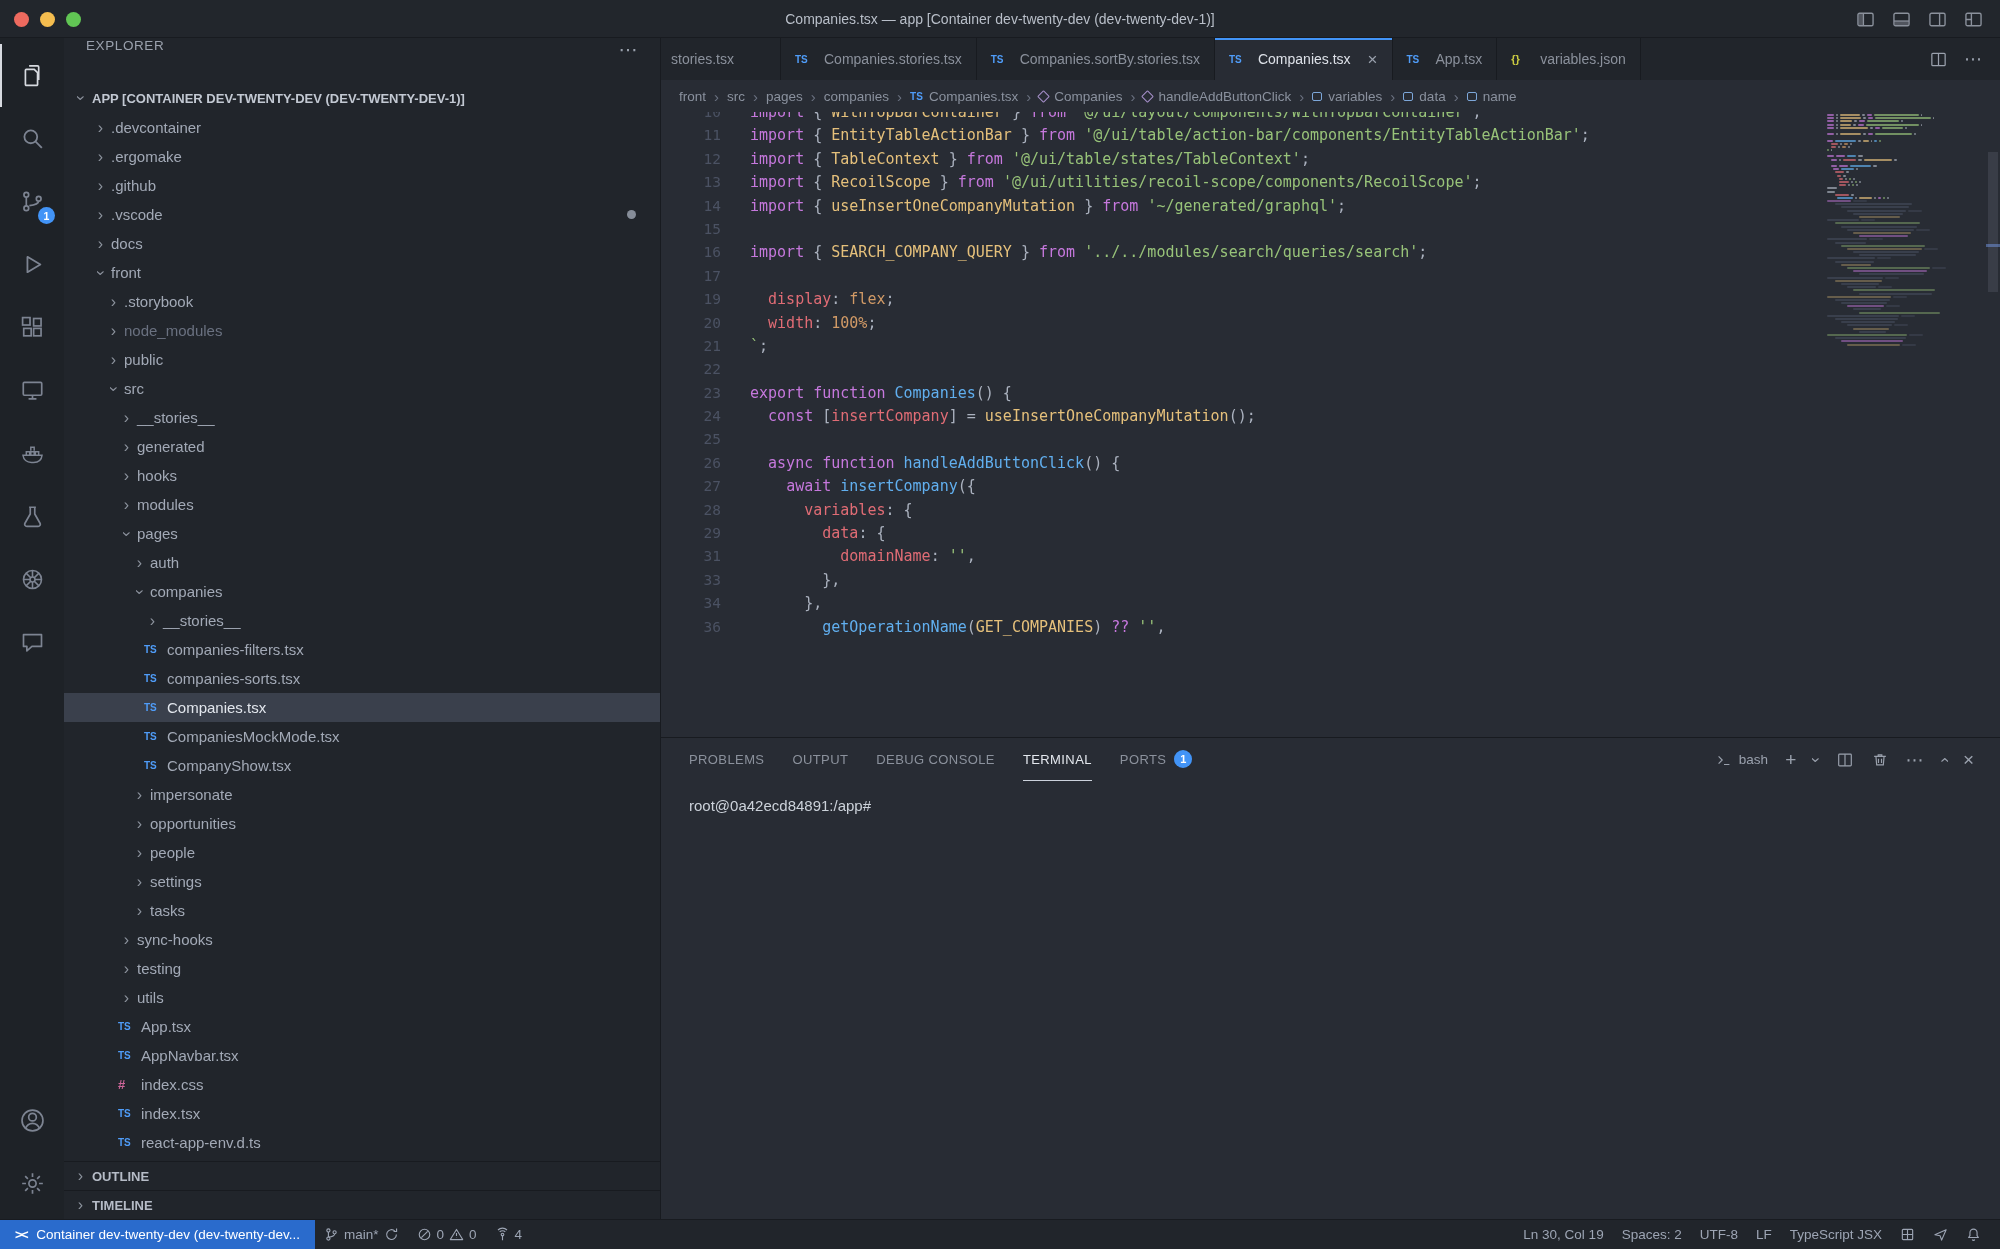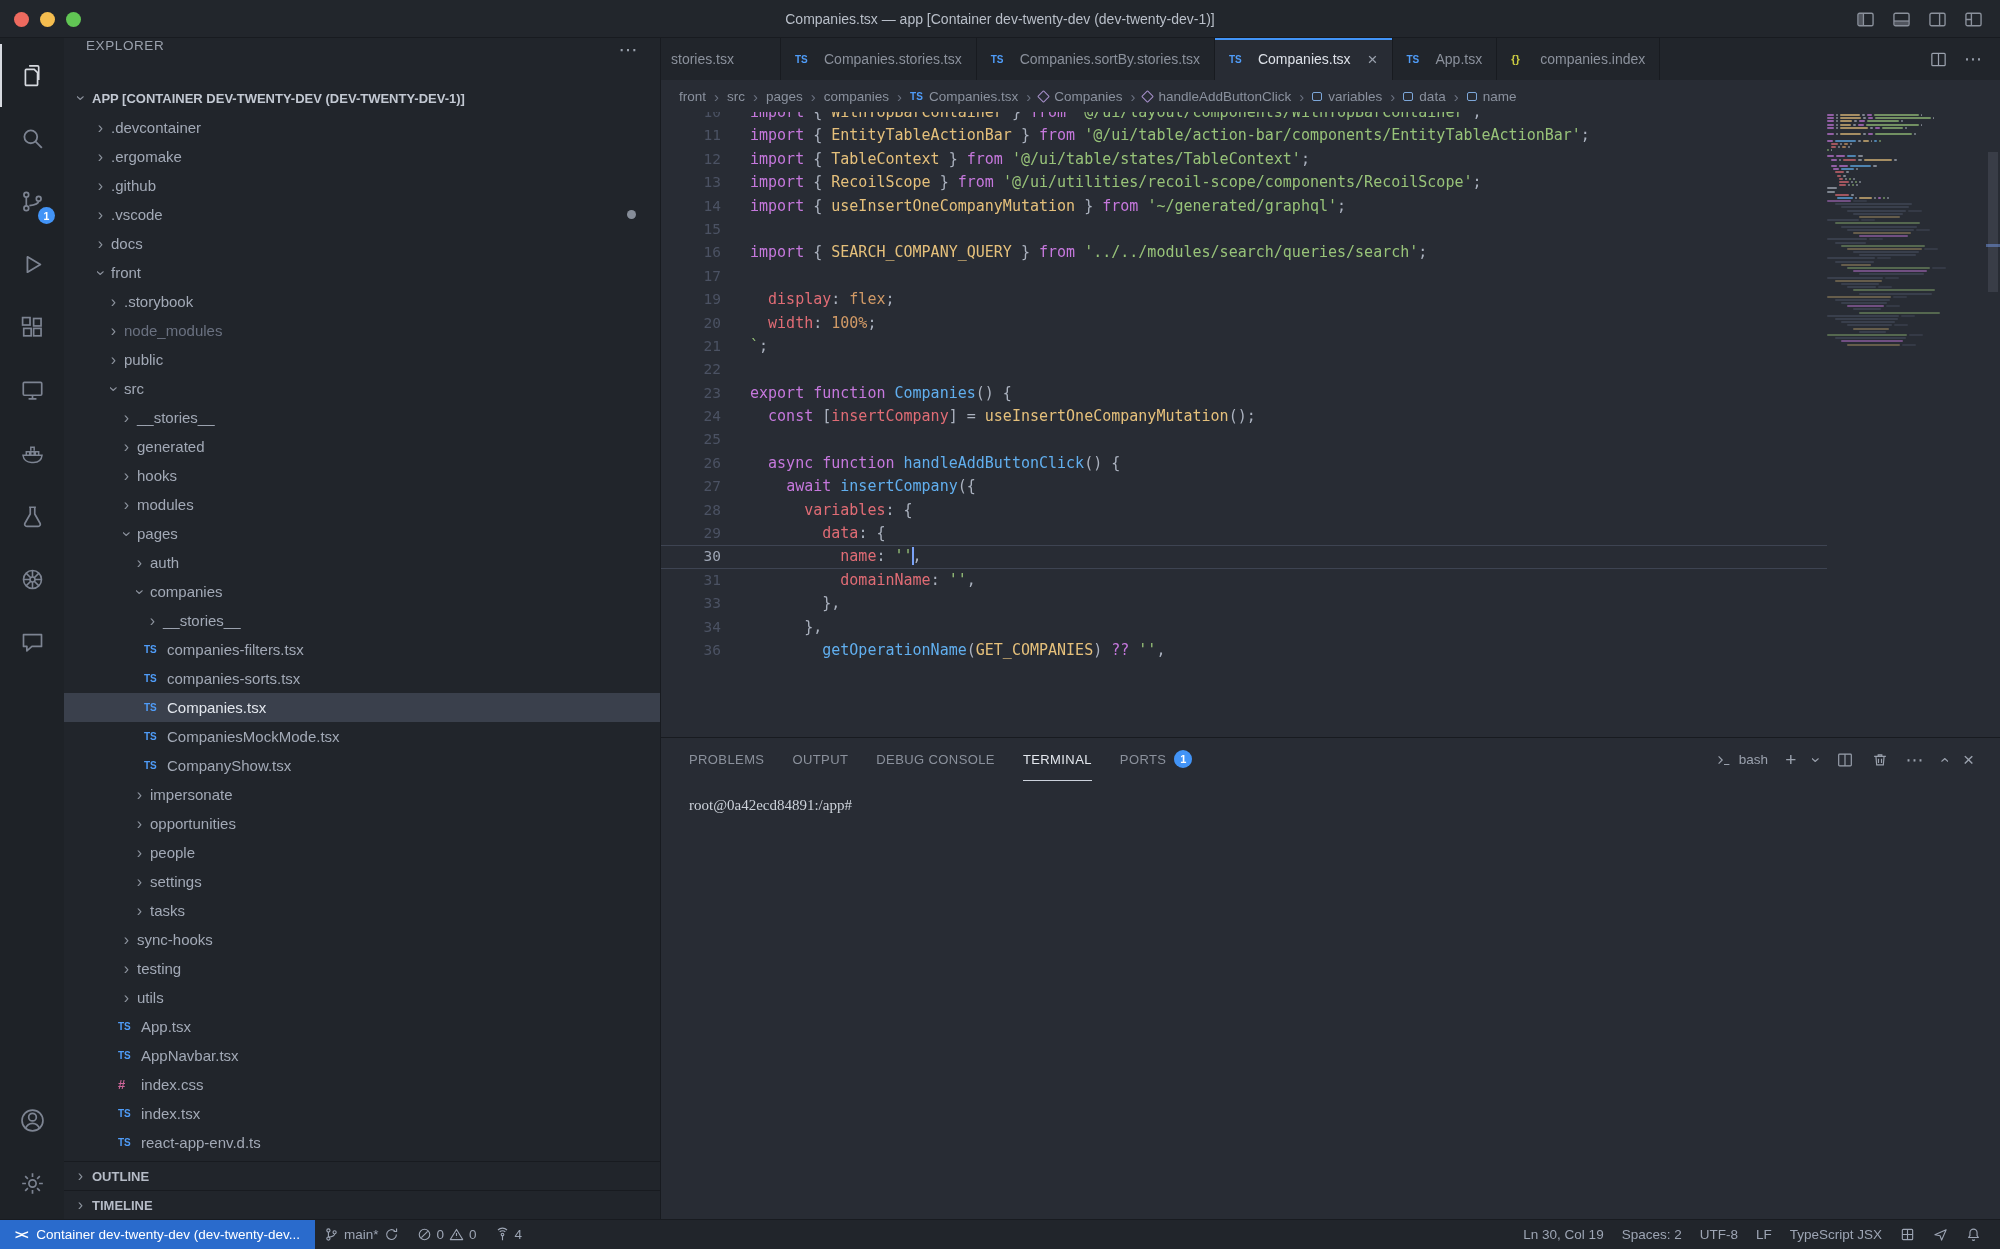--- a/index.html
+++ b/index.html
@@ -93,21 +93,21 @@
 .ptab-badge{min-width:18px;height:18px;border-radius:9px;background:var(--accent);color:#fff;font-size:11px;font-weight:bold;display:flex;align-items:center;justify-content:center;padding:0 3px}
 .panel-actions{position:absolute;right:26px;top:0;height:43px;display:flex;align-items:center;gap:17px;color:#9aa1ad;font-size:13.5px}
 .panel-actions span{display:inline-flex;align-items:center;cursor:pointer}
 .panel-actions svg{width:18px;height:18px}
 .pa-shell{gap:6px}
 .pa-plus{font-size:19px;line-height:1}
 .chev-btn{font-size:16px;color:#9aa1ad}
 .chev-d{transform:rotate(90deg)}
 .chev-u{transform:rotate(-90deg)}
 .pa-close{font-size:19px}
-.panel-body{padding:16px 0 0 28px;font-family:Liberation Serif, serif;font-size:15px;color:#ccd2da}
+.panel-body{padding:16px 0 0 28px;font-family:Liberation Sans, sans-serif;font-size:15px;color:#ccd2da}
 
 
 .statusbar{position:absolute;left:0;right:0;bottom:0;height:30px;background:var(--bg-dark);border-top:1px solid var(--border);display:flex;align-items:center;font-size:13.5px;color:#9da5b4}
 .sb-remote{height:100%;background:var(--remote-bg);color:#fff;display:flex;align-items:center;gap:9px;padding:0 15px;cursor:pointer;white-space:nowrap}
 .remote-glyph{font-weight:bold;letter-spacing:-1.5px;font-size:13px}
 .sb-item{display:flex;align-items:center;gap:5px;padding:0 9px;height:100%;cursor:pointer;white-space:nowrap}
 .sb-item svg{width:15px;height:15px}
 .sb-right{margin-left:auto;display:flex;align-items:center;padding-right:10px}
 </style>
 </head>
@@ -475,21 +475,21 @@
           <span class="ficon ts">TS</span>
           <span class="tab-label">Companies.tsx</span>
           <span class="close">×</span>
         </div>
         <div class="tab">
           <span class="ficon ts">TS</span>
           <span class="tab-label">App.tsx</span>
         </div>
         <div class="tab">
           <span class="ficon json">{}</span>
-          <span class="tab-label">companies.index</span>
+          <span class="tab-label">variables.json</span>
         </div>
       </div>
     <div class="tabbar-actions">
       <span>
           <svg viewBox="0 0 20 20">
             <g fill="none" stroke="currentColor" stroke-width="1.3">
               <rect x="3" y="3.5" width="14" height="13" rx="1"></rect>
               <path d="M10 3.5v13"></path>
             </g>
           </svg>
@@ -560,21 +560,20 @@
         <div class="code-line"><span class="line-num">20</span><span class="line-text"><span class="tk-pu">  </span><span class="tk-vr">width</span><span class="tk-pu">: </span><span class="tk-vl">100%</span><span class="tk-pu">;</span></span></div>
         <div class="code-line"><span class="line-num">21</span><span class="line-text"><span class="tk-st">`</span><span class="tk-pu">;</span></span></div>
         <div class="code-line"><span class="line-num">22</span><span class="line-text"></span></div>
         <div class="code-line"><span class="line-num">23</span><span class="line-text"><span class="tk-kw">export </span><span class="tk-kw">function </span><span class="tk-fn">Companies</span><span class="tk-pu">() {</span></span></div>
         <div class="code-line"><span class="line-num">24</span><span class="line-text"><span class="tk-pu">  </span><span class="tk-kw">const </span><span class="tk-pu">[</span><span class="tk-vr">insertCompany</span><span class="tk-pu">] = </span><span class="tk-im">useInsertOneCompanyMutation</span><span class="tk-pu">();</span></span></div>
         <div class="code-line"><span class="line-num">25</span><span class="line-text"></span></div>
         <div class="code-line"><span class="line-num">26</span><span class="line-text"><span class="tk-pu">  </span><span class="tk-kw">async </span><span class="tk-kw">function </span><span class="tk-fn">handleAddButtonClick</span><span class="tk-pu">() {</span></span></div>
         <div class="code-line"><span class="line-num">27</span><span class="line-text"><span class="tk-pu">    </span><span class="tk-kw">await </span><span class="tk-fn">insertCompany</span><span class="tk-pu">({</span></span></div>
         <div class="code-line"><span class="line-num">28</span><span class="line-text"><span class="tk-pu">      </span><span class="tk-vr">variables</span><span class="tk-pu">: {</span></span></div>
         <div class="code-line"><span class="line-num">29</span><span class="line-text"><span class="tk-pu">        </span><span class="tk-vr">data</span><span class="tk-pu">: {</span></span></div>
-        <div class="code-line current"><span class="line-num">30</span><span class="line-text"><span class="tk-pu">          </span><span class="tk-vr">name</span><span class="tk-pu">: </span><span class="tk-st">''</span><span class="cursor"></span><span class="tk-pu">,</span></span></div>
         <div class="code-line"><span class="line-num">31</span><span class="line-text"><span class="tk-pu">          </span><span class="tk-vr">domainName</span><span class="tk-pu">: </span><span class="tk-st">''</span><span class="tk-pu">,</span></span></div>
         <div class="code-line"><span class="line-num">33</span><span class="line-text"><span class="tk-pu">        },</span></span></div>
         <div class="code-line"><span class="line-num">34</span><span class="line-text"><span class="tk-pu">      },</span></span></div>
         <div class="code-line"><span class="line-num">36</span><span class="line-text"><span class="tk-pu">        </span><span class="tk-fn">getOperationName</span><span class="tk-pu">(</span><span class="tk-im">GET_COMPANIES</span><span class="tk-pu">) </span><span class="tk-kw">?? </span><span class="tk-st">''</span><span class="tk-pu">,</span></span></div>
       </div>
     <div id="minimap" class="minimap">
         <div class="mm-row">
           <span style="width: 7.14px; background: rgba(198, 120, 221, 0.667);"></span>
           <span style="width: 2.04px; background: rgba(171, 178, 191, 0.667);"></span>
           <span style="width: 19.38px; background: rgba(229, 192, 123, 0.667);"></span>

